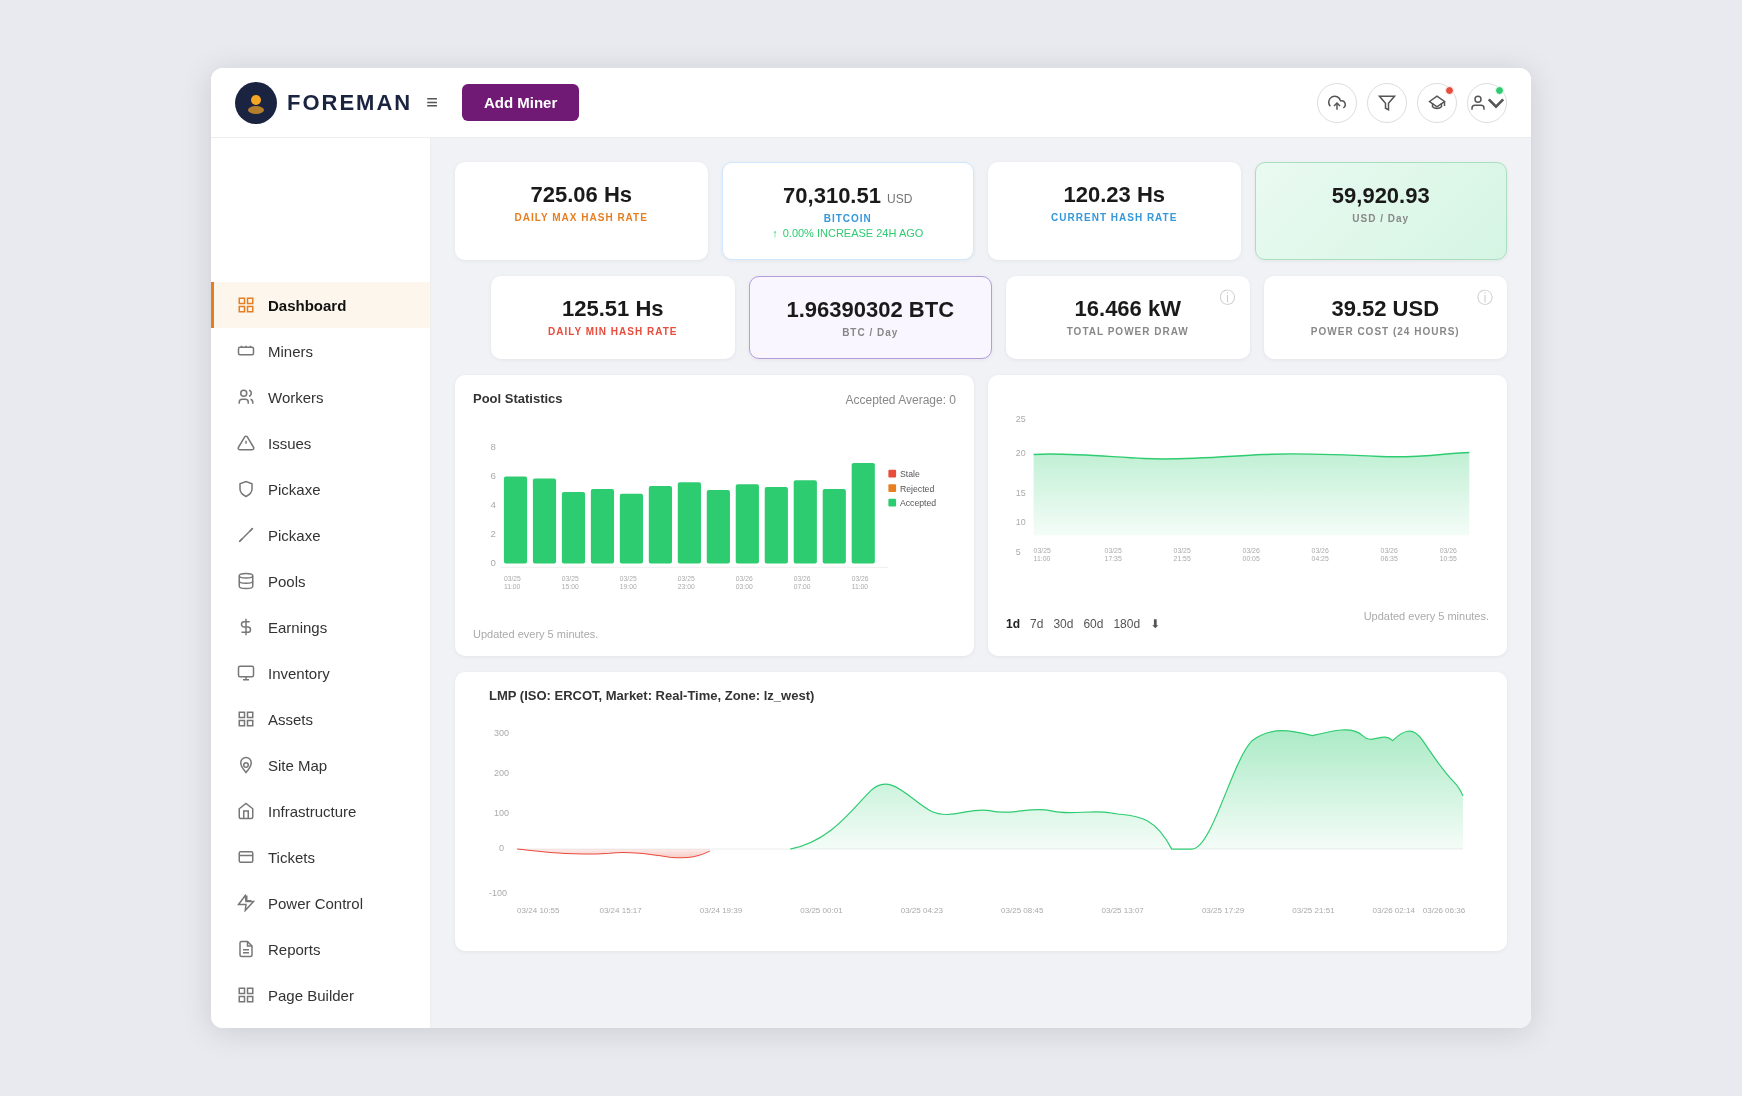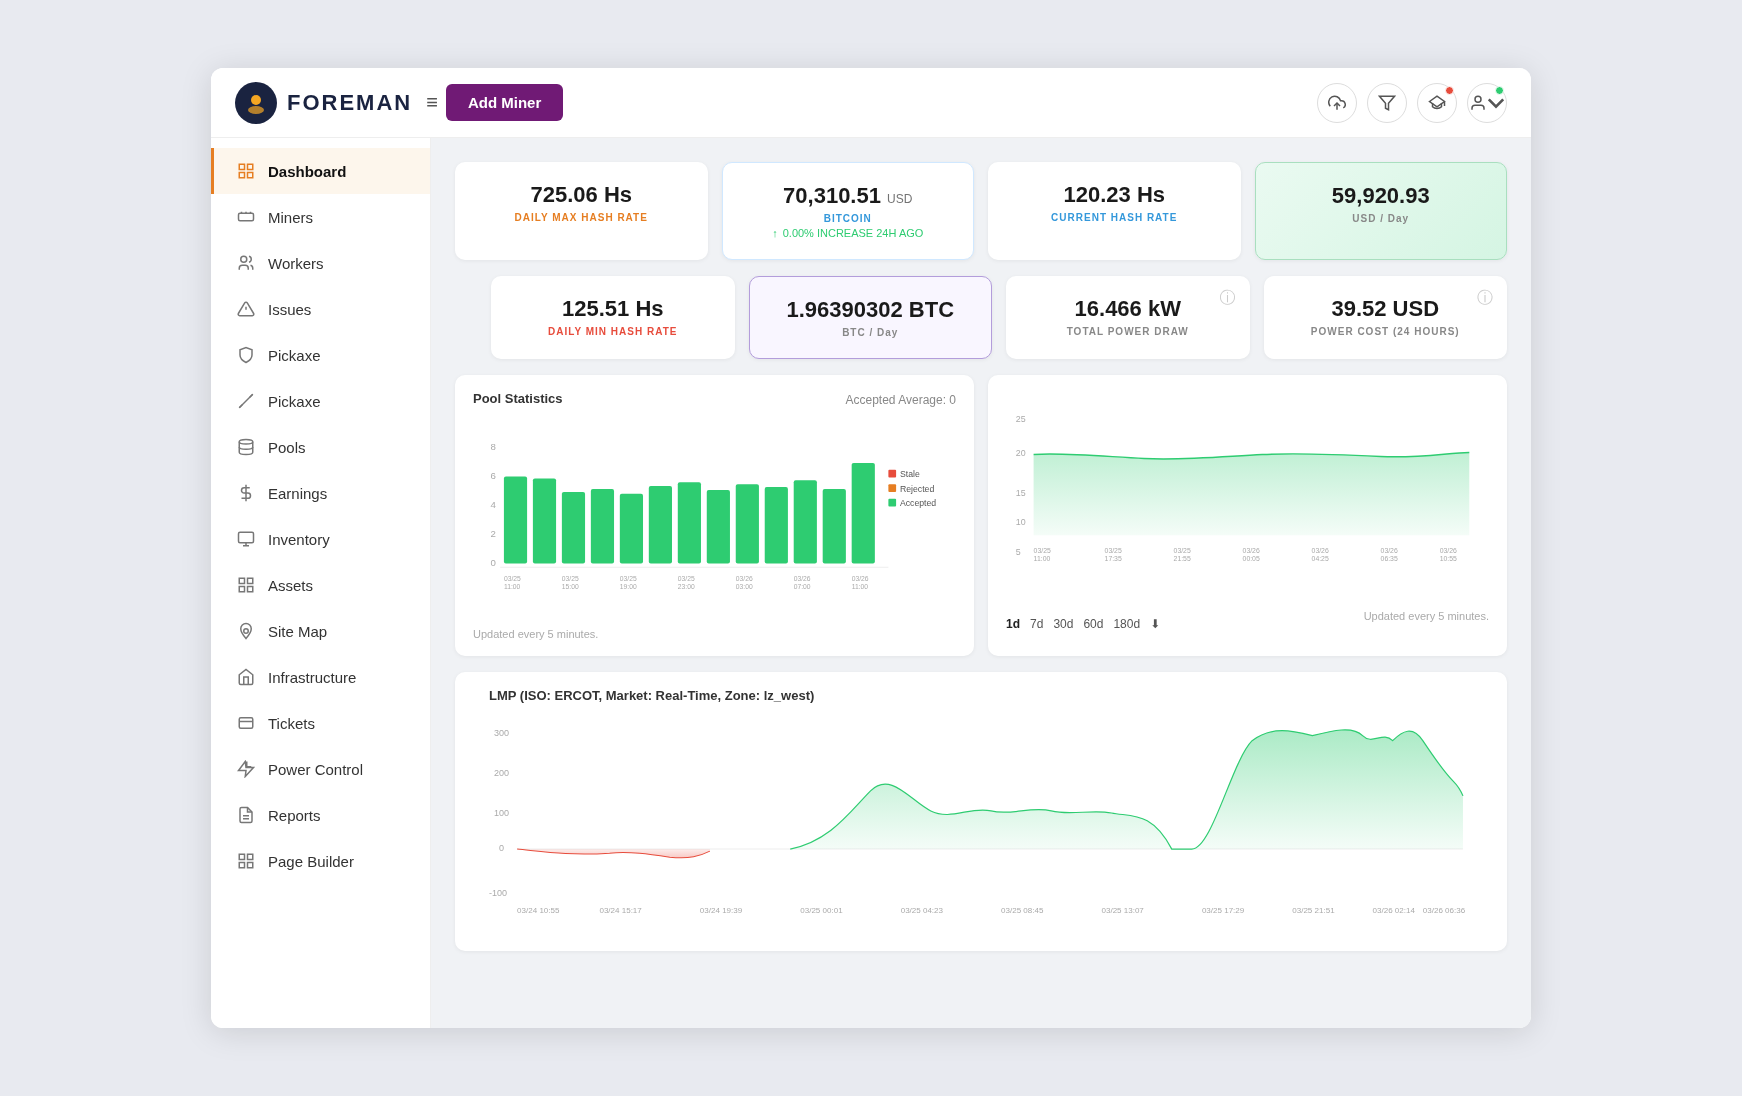--- a/index.html
+++ b/index.html
@@ -1,31 +1,31 @@
 <!DOCTYPE html>
 <html><head>
   <meta charset="utf-8">
   <style>
     * { box-sizing: border-box; margin: 0; padding: 0; }
     body { background: #e8eaf0; font-family: -apple-system, BlinkMacSystemFont, 'Segoe UI', sans-serif; display: flex; justify-content: center; align-items: center; min-height: 100vh; }
     .app-window { background: #fff; border-radius: 12px; box-shadow: 0 4px 32px rgba(0,0,0,0.13); width: 1320px; min-height: 960px; display: flex; flex-direction: column; overflow: hidden; }
-    .header { display: flex; align-items: center; padding: 0 24px; height: 70px; border-bottom: 1px solid #eee; background: #fff; gap: 0; }
+    .header { display: flex; align-items: center; padding: 0 24px; height: 70px; border-bottom: 1px solid #eee; background: #fff; gap: 16px; }
     .logo-area { display: flex; align-items: center; gap: 10px; }
     .logo-icon { width: 42px; height: 42px; background: #1a2340; border-radius: 50%; display: flex; align-items: center; justify-content: center; }
     .logo-icon svg { width: 26px; height: 26px; }
     .logo-text { font-size: 22px; font-weight: 800; letter-spacing: 2px; color: #1a2340; }
     .hamburger { font-size: 20px; color: #555; cursor: pointer; margin-left: 4px; }
     .add-miner-btn { background: #701a75; color: #fff; border: none; border-radius: 6px; padding: 10px 22px; font-size: 15px; font-weight: 600; cursor: pointer; margin-left: 8px; }
     .header-right { margin-left: auto; display: flex; align-items: center; gap: 10px; }
     .header-icon-btn { width: 40px; height: 40px; border-radius: 50%; border: 1.5px solid #ddd; background: #fff; display: flex; align-items: center; justify-content: center; cursor: pointer; position: relative; }
     .header-icon-btn svg { width: 18px; height: 18px; color: #555; }
     .badge-red { position: absolute; top: 2px; right: 2px; width: 9px; height: 9px; background: #e74c3c; border-radius: 50%; border: 1.5px solid #fff; }
     .badge-green { position: absolute; top: 2px; right: 2px; width: 9px; height: 9px; background: #2ecc71; border-radius: 50%; border: 1.5px solid #fff; }
     .main-layout { display: flex; flex: 1; }
-    .sidebar { width: 220px; border-right: 1px solid #eee; background: #fff; padding: 10px 0; display: flex; flex-direction: column; }
+    .sidebar { width: 220px; border-right: 1px solid #eee; background: #fff; padding: 10px 0; display: flex; flex-direction: column; justify-content: flex-end; }
     .sidebar-item { display: flex; align-items: center; gap: 12px; padding: 13px 22px; cursor: pointer; font-size: 15px; color: #333; border-left: 3px solid transparent; }
     .sidebar-item.active { border-left: 3px solid #e67e22; background: #fdf6ec; font-weight: 600; color: #111; }
     .sidebar-item-icon { width: 20px; height: 20px; display: flex; align-items: center; justify-content: center; flex-shrink: 0; }
     .content { flex: 1; padding: 24px; background: #f0f2f5; overflow-y: auto; }
     .stat-cards { display: grid; grid-template-columns: 1fr 1fr 1fr 1fr; gap: 14px; margin-bottom: 16px; }
     .stat-card { background: #fff; border-radius: 10px; padding: 20px 22px; box-shadow: 0 1px 4px rgba(0,0,0,0.06); }
     .stat-card.highlighted { background: linear-gradient(135deg, #eafaf1 0%, #d5f5e3 100%); border: 1.5px solid #a9dfbf; }
     .stat-card.btc-card { border: 1.5px solid #d0e8ff; }
     .stat-card.btcday-card { border: 1.5px solid #b39ddb; background: #f9f6ff; }
     .stat-value { font-size: 22px; font-weight: 700; color: #1a1a1a; text-align: center; }

